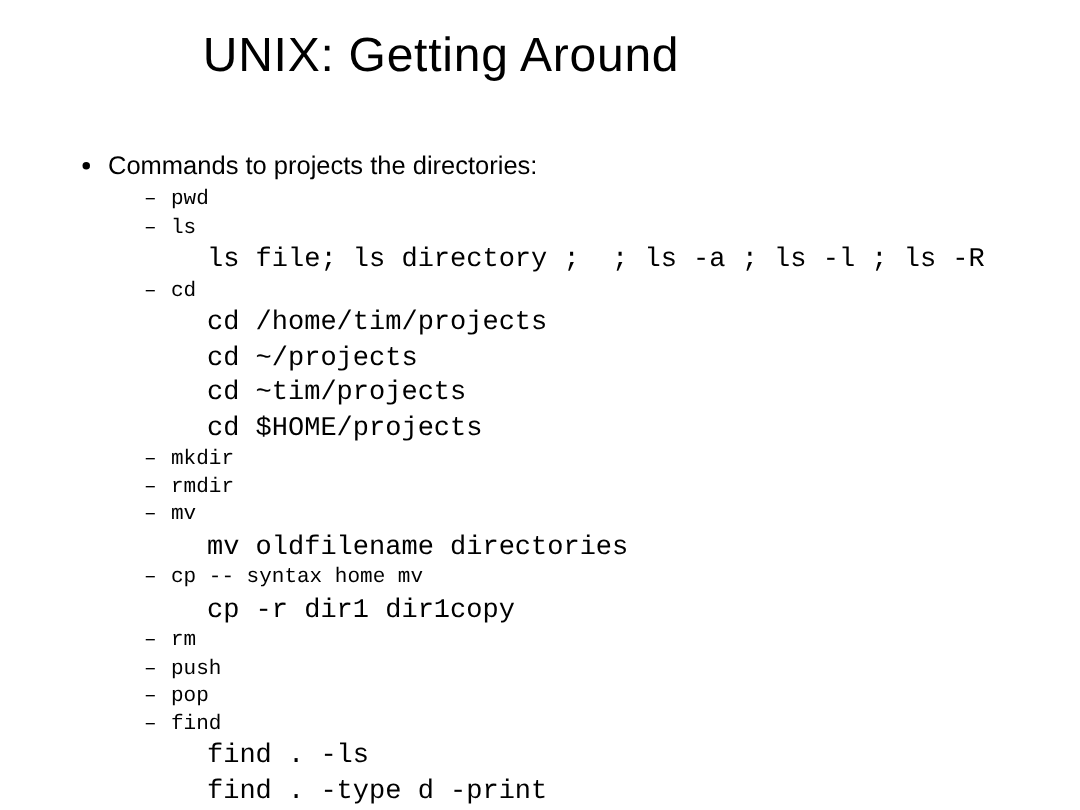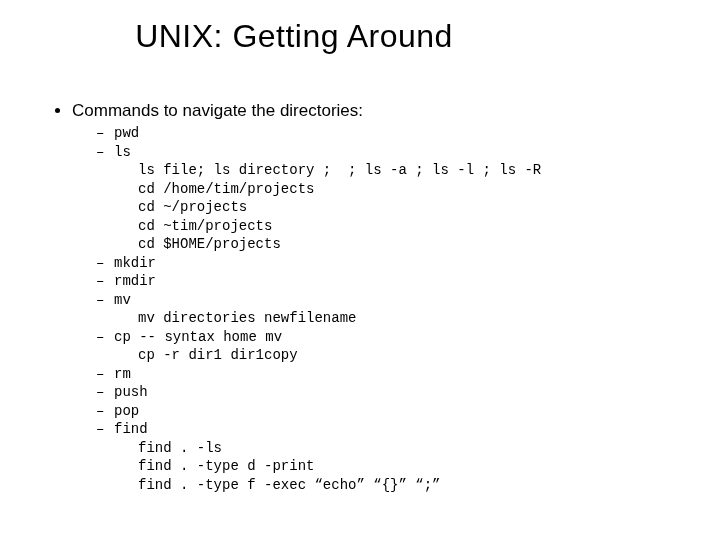--- a/index.html
+++ b/index.html
@@ -58,46 +58,47 @@
     content: "–";
     position: absolute;
     left: 0;
     top: 0;
   }
   .sub {
     display: block;
     margin: 0 0 1px 42px;
     padding: 0;
     font-family: "Courier New", Courier, monospace;
-    font-size: 14px;
+    font-size: 18px;
     line-height: 1.25;
     white-space: pre;
   }
 </style>
 </head>
 <body>
 <div class="slide">
   <h1 class="title">UNIX: Getting Around</h1>
 
   <div class="body">
     <ul class="level1">
       <li>
-        <span>Commands to navigate the directories:</span>
+        <span>Commands to projects the directories:</span>
         <ul class="level2" id="cmd-list">
             <li class="dash"><span>pwd</span></li>
             <li class="dash"><span>ls</span></li>
             <div class="sub">ls file; ls directory ;  ; ls -a ; ls -l ; ls -R</div>
+            <li class="dash"><span>cd</span></li>
             <div class="sub">cd /home/tim/projects</div>
             <div class="sub">cd ~/projects</div>
             <div class="sub">cd ~tim/projects</div>
             <div class="sub">cd $HOME/projects</div>
             <li class="dash"><span>mkdir</span></li>
             <li class="dash"><span>rmdir</span></li>
             <li class="dash"><span>mv</span></li>
-            <div class="sub">mv directories newfilename</div>
+            <div class="sub">mv oldfilename directories</div>
             <li class="dash"><span>cp    -- syntax home mv</span></li>
             <div class="sub">cp -r dir1 dir1copy</div>
             <li class="dash"><span>rm</span></li>
             <li class="dash"><span>push</span></li>
             <li class="dash"><span>pop</span></li>
             <li class="dash"><span>find</span></li>
             <div class="sub">find . -ls</div>
             <div class="sub">find . -type d -print</div>
             <div class="sub">find . -type f -exec “echo” “{}” “;”</div>
           </ul>

